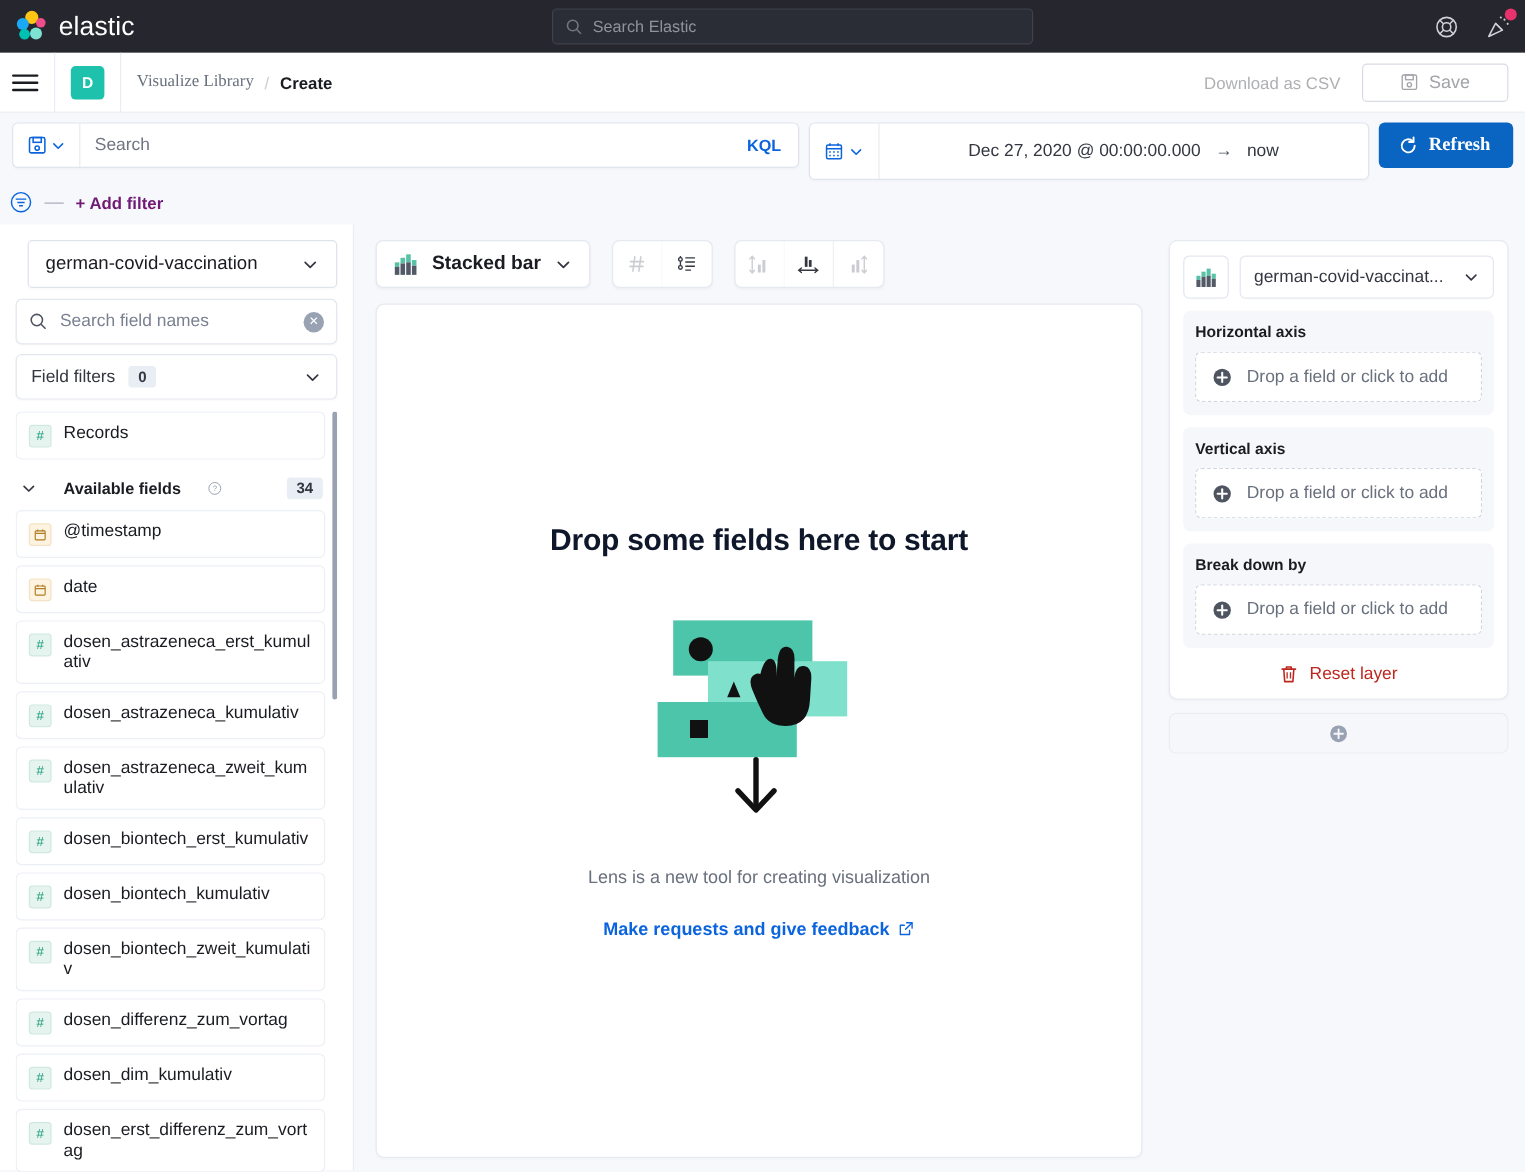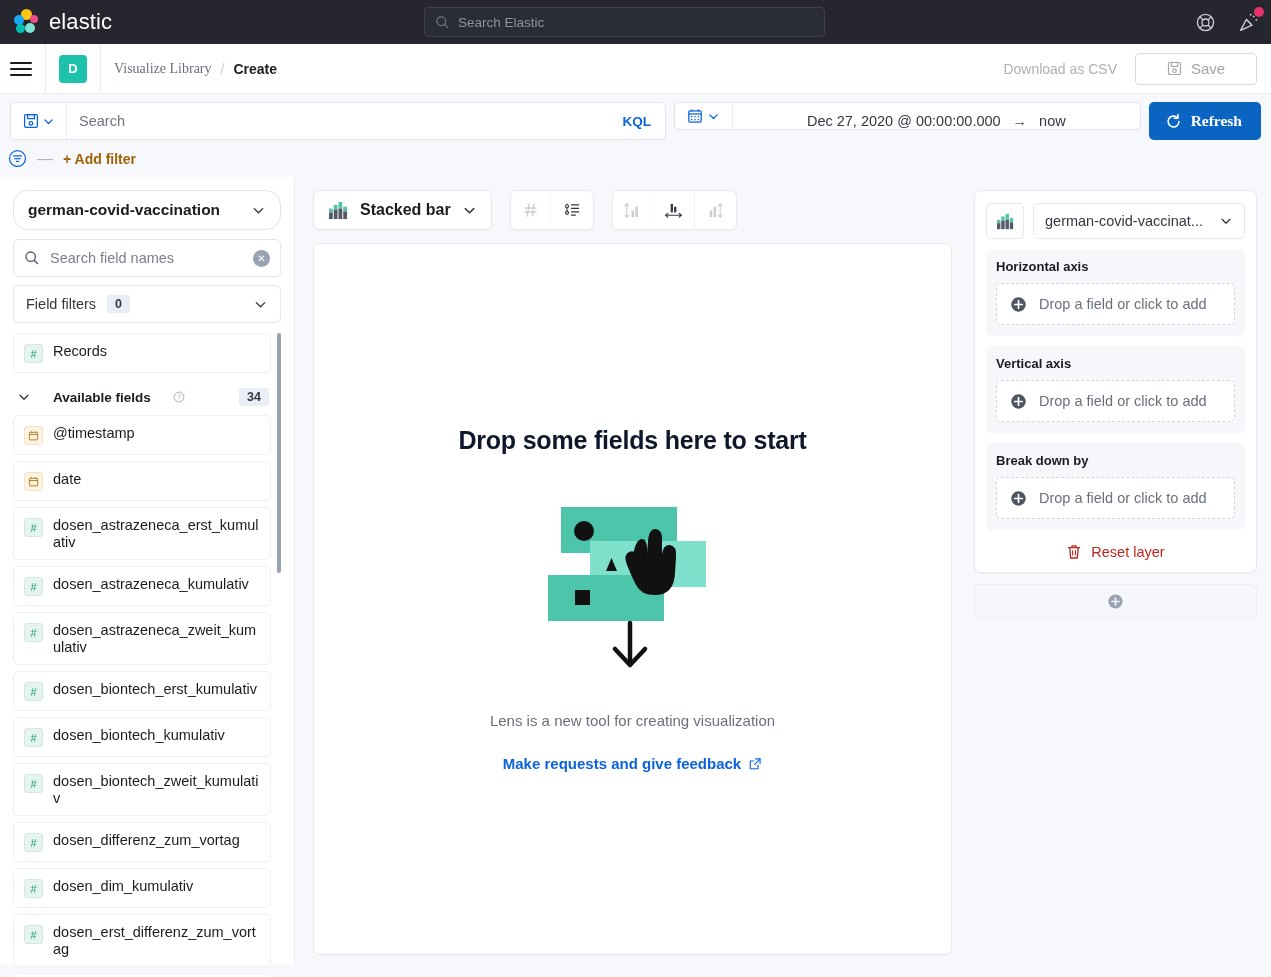--- a/index.html
+++ b/index.html
@@ -20,21 +20,21 @@
   .elastic-logo { width: 27px; height: 27px; position: relative; }
   .elastic-logo i { position: absolute; border-radius: 50%; display:block; }
   .el-yellow { width: 11px; height: 11px; background: #fec514; left: 8px;  top: 0px; }
   .el-pink   { width: 8px;  height: 8px;  background: #ee4c8b; left: 17px; top: 6px; }
   .el-blue   { width: 10px; height: 10px; background: #1ba9f5; left: 1px;  top: 6px; }
   .el-teal   { width: 9px;  height: 9px;  background: #00bfb3; left: 3px;  top: 15px; }
   .el-green  { width: 10px; height: 10px; background: #7de2d1; left: 12px; top: 14px; }
   .brand-name { color: #ffffff; font-size: 22px; letter-spacing: .1px; }
 
   .global-search {
-    position: absolute; left: 424px; top: 7px;
+    position: absolute; left: 460px; top: 7px;
     width: 401px; height: 30px;
     background: #2b2d36; border: 1px solid #3f414c; border-radius: 4px;
     display: flex; align-items: center; gap: 8px; padding: 0 10px;
   }
   .global-search .ph { color: #90939e; font-size: 13.5px; }
   .hdr-right { position: absolute; right: 12px; top: 0; height: 44px; display: flex; align-items: center; gap: 22px; }
   .hdr-icon { position: relative; cursor: pointer; line-height: 0; }
   .badge-dot {
     position: absolute; right: -5px; top: -5px;
     width: 10px; height: 10px; border-radius: 50%; background: #e7326d;
@@ -74,45 +74,46 @@
     display: flex; align-items: center; box-shadow: 0 1px 1px rgba(0,0,0,.02);
   }
   .qb-saved {
     width: 56px; height: 100%; border-right: 1px solid #e8ebf2;
     display: flex; align-items: center; justify-content: center; gap: 3px; cursor: pointer;
   }
   .qb-input { flex: 1; padding: 0 12px; font-size: 14.5px; color: #6f7480; }
   .qb-kql { padding-right: 14px; font-size: 13.5px; font-weight: 700; color: #0b64dd; cursor: pointer; }
 
   .qb-date {
-    flex: 1; height: 28px; background: #fff; border: 1px solid #e0e4ed; border-radius: 5px;
-    display: flex; align-items: flex-end; box-shadow: 0 1px 1px rgba(0,0,0,.02);
+    flex: 1; height: 48px; background: #fff; border: 1px solid #e0e4ed; border-radius: 5px;
+    display: flex; align-items: center; box-shadow: 0 1px 1px rgba(0,0,0,.02);
   }
   .qb-cal { width: 58px; height: 100%; border-right: 1px solid #e8ebf2; display:flex; align-items:center; justify-content:center; gap:4px; cursor:pointer; }
   .qb-range { flex: 1; display: flex; align-items: center; justify-content: center; gap: 12px; font-size: 14.5px; color: #343741; cursor: pointer; }
   .qb-range .arrow { color: #4e5561; }
   .refresh-btn {
     height: 38px; padding: 0 19px 0 16px; background: #0a64c2; border-radius: 5px;
     display: flex; align-items: center; gap: 9px;
     color: #fff; font-size: 15.5px; font-weight: 700; cursor: pointer; font-family: Liberation Serif, serif;
   }
   .filter-bar { display: flex; align-items: center; gap: 10px; padding: 9px 0 9px 8px; }
   .filter-dash { color: #adb2bd; }
-  .add-filter { color: #a16207; font-size: 14px; font-weight: 700; cursor: pointer; }
+  .add-filter { color: #701a75; font-size: 14px; font-weight: 700; cursor: pointer; }
 
   
   .body-wrap { display: flex; height: 788px; gap: 0; padding: 0 0 0 0; }
 
   
   .left-panel { width: 295px; background: #fff; border-right: 1px solid #e9edf3; padding: 13px 13px 0 13px; position: relative; }
   .ds-select {
-    height: 40px; border: 1px solid #dfe3ec; border-radius: 15px; background: #fff;
+    height: 40px; border: 1px solid #dfe3ec; border-radius: 4px; background: #fff;
     display: flex; align-items: center; justify-content: space-between;
-    padding: 0 14px; font-size: 15.5px; font-weight: 700; color: #1a1c21; cursor: pointer;
+    padding: 0 14px; font-size: 15.5px; font-weight: 400; color: #1a1c21; cursor: pointer;
     box-shadow: 0 1px 1px rgba(0,0,0,.02);
+    margin-left: 10px;
   }
   .field-search {
     margin-top: 9px; height: 38px; border: 1px solid #e3e7ef; border-radius: 5px; background: #fff;
     display: flex; align-items: center; gap: 10px; padding: 0 10px;
     box-shadow: 0 1px 1px rgba(0,0,0,.02);
   }
   .field-search .ph { flex: 1; font-size: 14.5px; color: #7a8090; }
   .clear-x { width: 17px; height: 17px; border-radius: 50%; background: #98a2b3; color: #fff; font-size: 10px; display:flex; align-items:center; justify-content:center; cursor: pointer; }
   .field-filters {
     margin-top: 8px; height: 38px; border: 1px solid #e3e7ef; border-radius: 5px; background: #fff;

